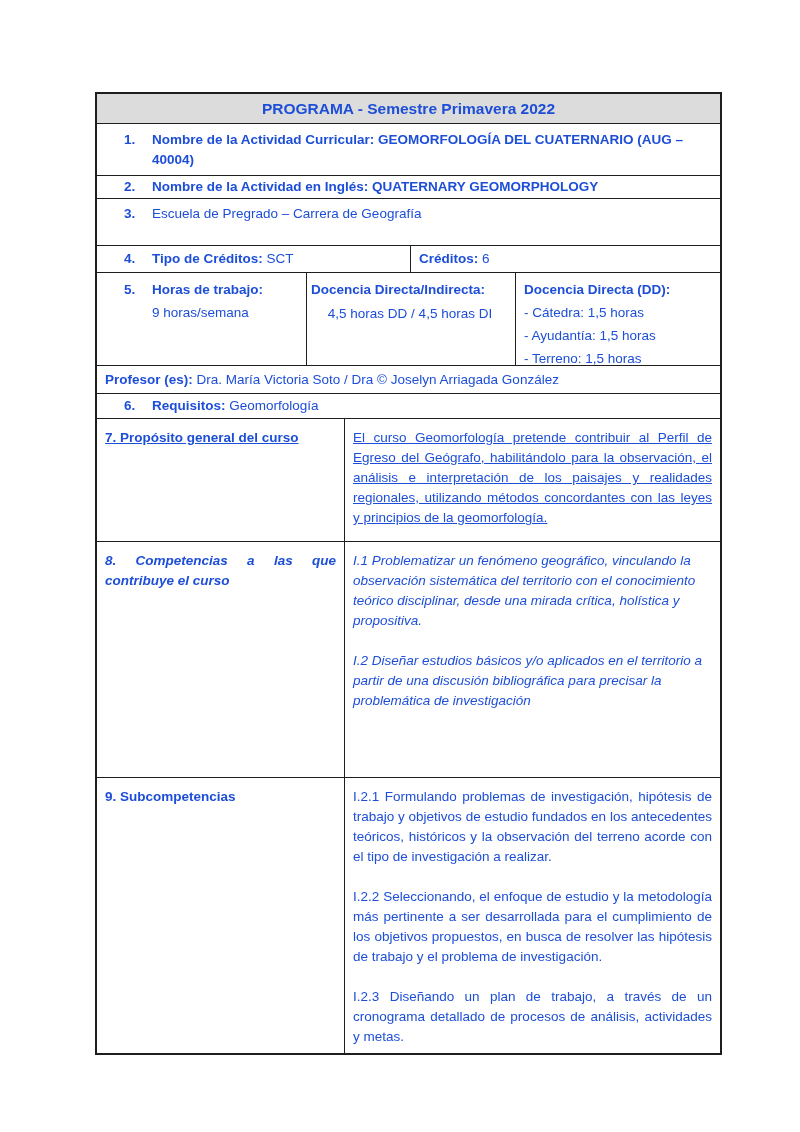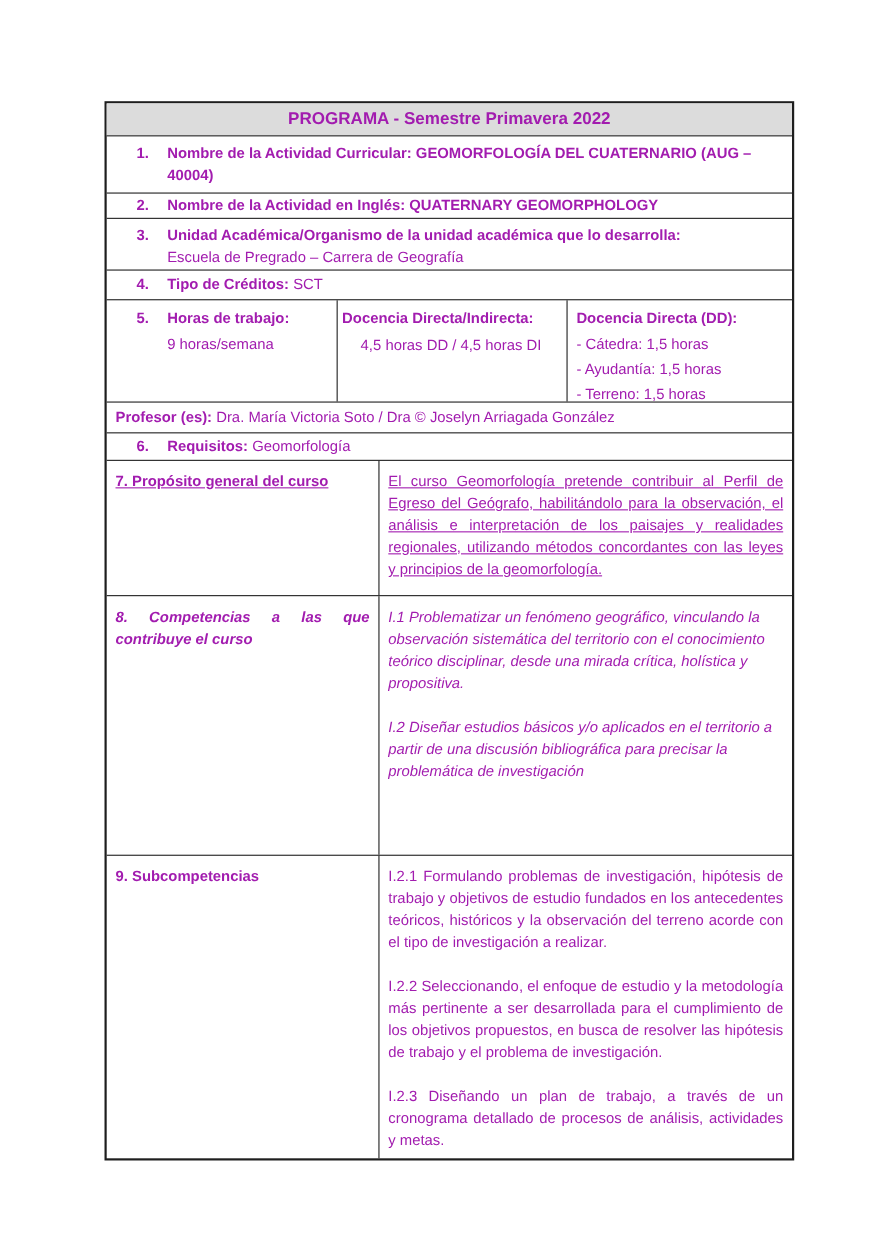--- a/index.html
+++ b/index.html
@@ -9,21 +9,21 @@
     width: 800px;
     height: 1132px;
     overflow: hidden;
   }
   .page {
     position: relative;
     width: 800px;
     height: 1132px;
     background: #ffffff;
     font-family: "Liberation Sans", "DejaVu Sans", sans-serif;
-    color: #a21caf;
+    color: #1d4ed8;
     font-size: 13.5px;
     line-height: 20px;
   }
   .tbl {
     position: absolute;
     left: 95px;
     top: 92px;
     width: 627px;
     border: 2px solid #1e1e1e;
     box-sizing: border-box;
@@ -101,32 +101,35 @@
     </div>
 
     <div class="row r2 numrow">
       <span class="num b">2.</span>
       <div class="b">Nombre de la Actividad en Inglés:  QUATERNARY GEOMORPHOLOGY</div>
     </div>
 
     <div class="row r3 numrow">
       <span class="num b">3.</span>
       <div>
-        <div class="b">Unidad Académica/Organismo de la unidad académica que lo desarrolla:</div>
         <div>Escuela de Pregrado – Carrera de Geografía</div>
       </div>
     </div>
 
     <div class="row r4 cells">
       <div class="cell c-tipo numrow">
         <span class="num b">4.</span>
         <div>
           <span class="b">Tipo de Créditos:</span>
           <span>SCT</span>
         </div>
+      </div>
+      <div class="cell c-cred">
+        <span class="b">Créditos:</span>
+        <span>6</span>
       </div>
     </div>
 
     <div class="row r5 cells">
       <div class="cell c5a numrow">
         <span class="num b">5.</span>
         <div>
           <div class="b">Horas de trabajo:</div>
           <div>9 horas/semana</div>
         </div>

